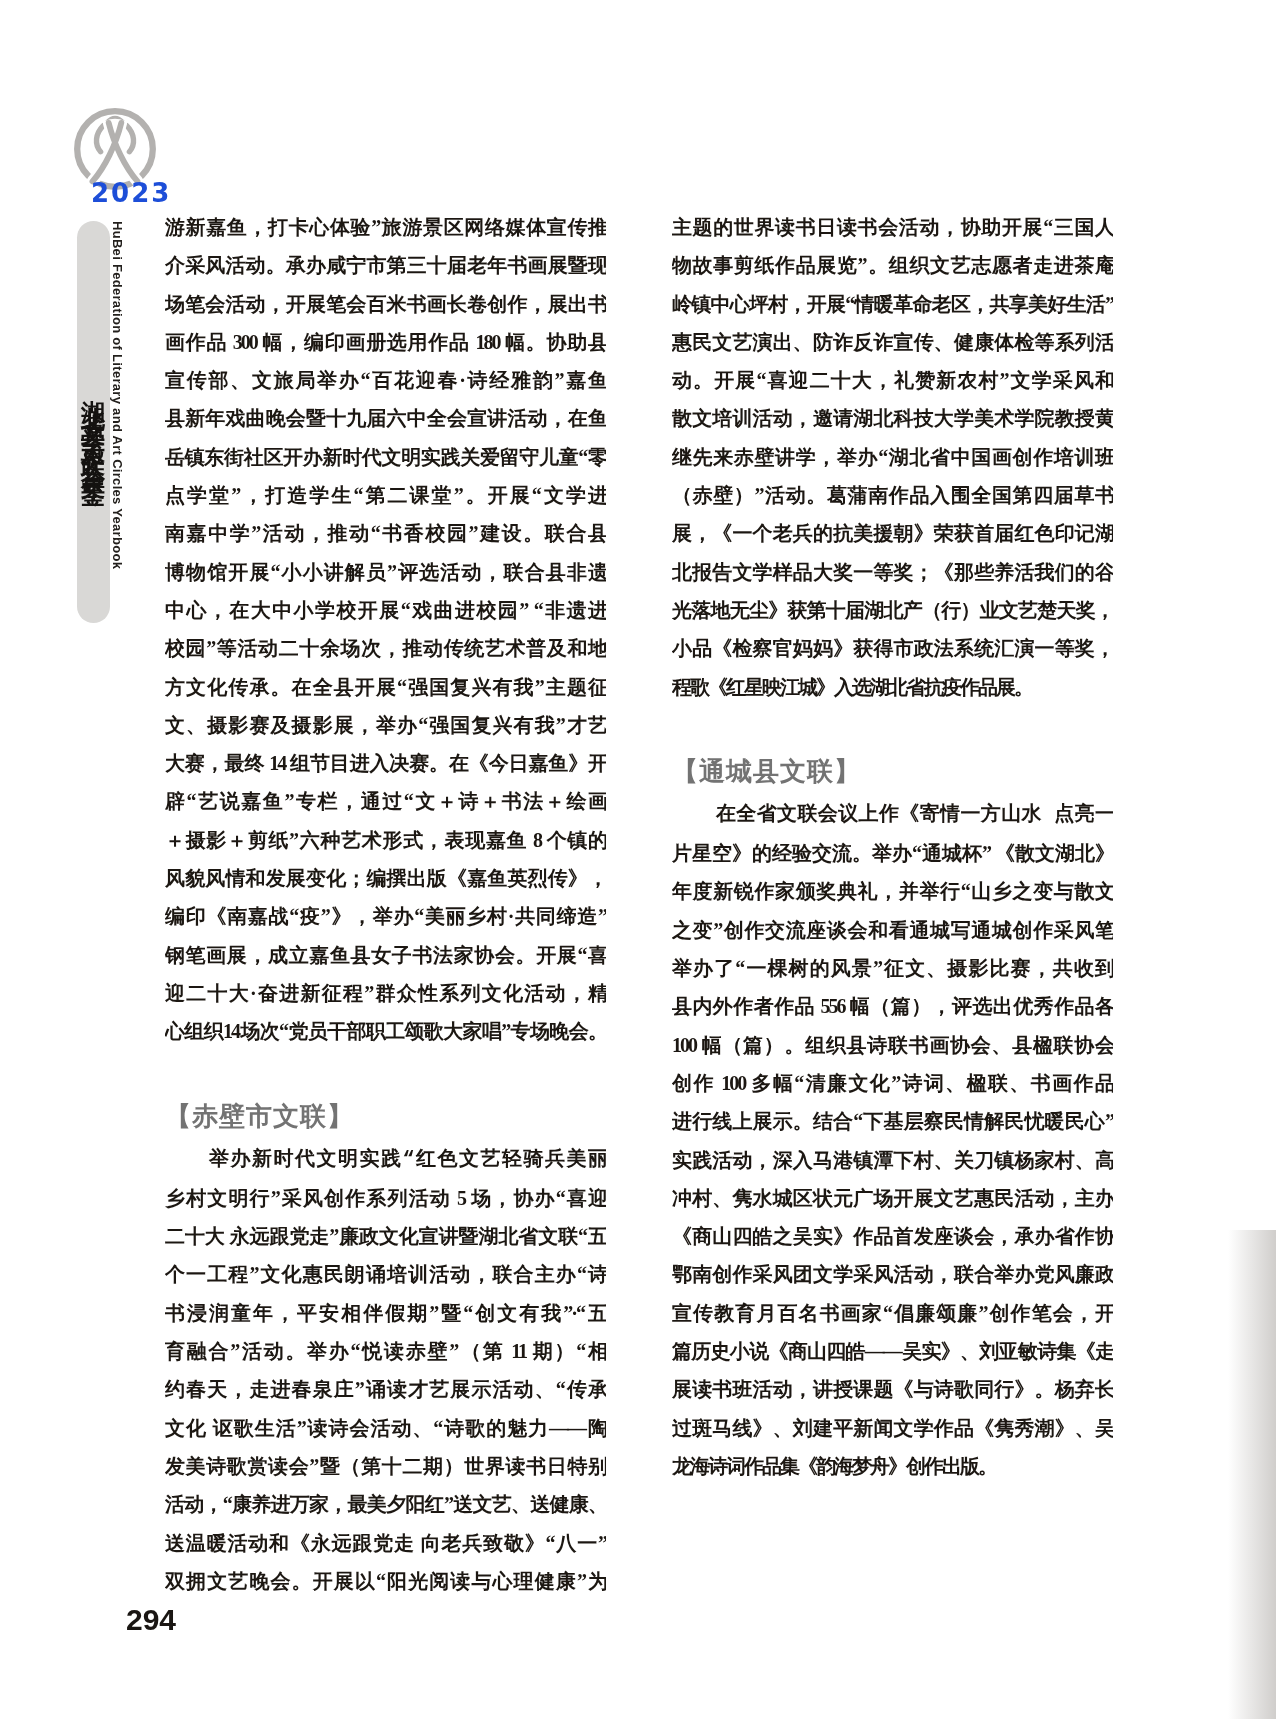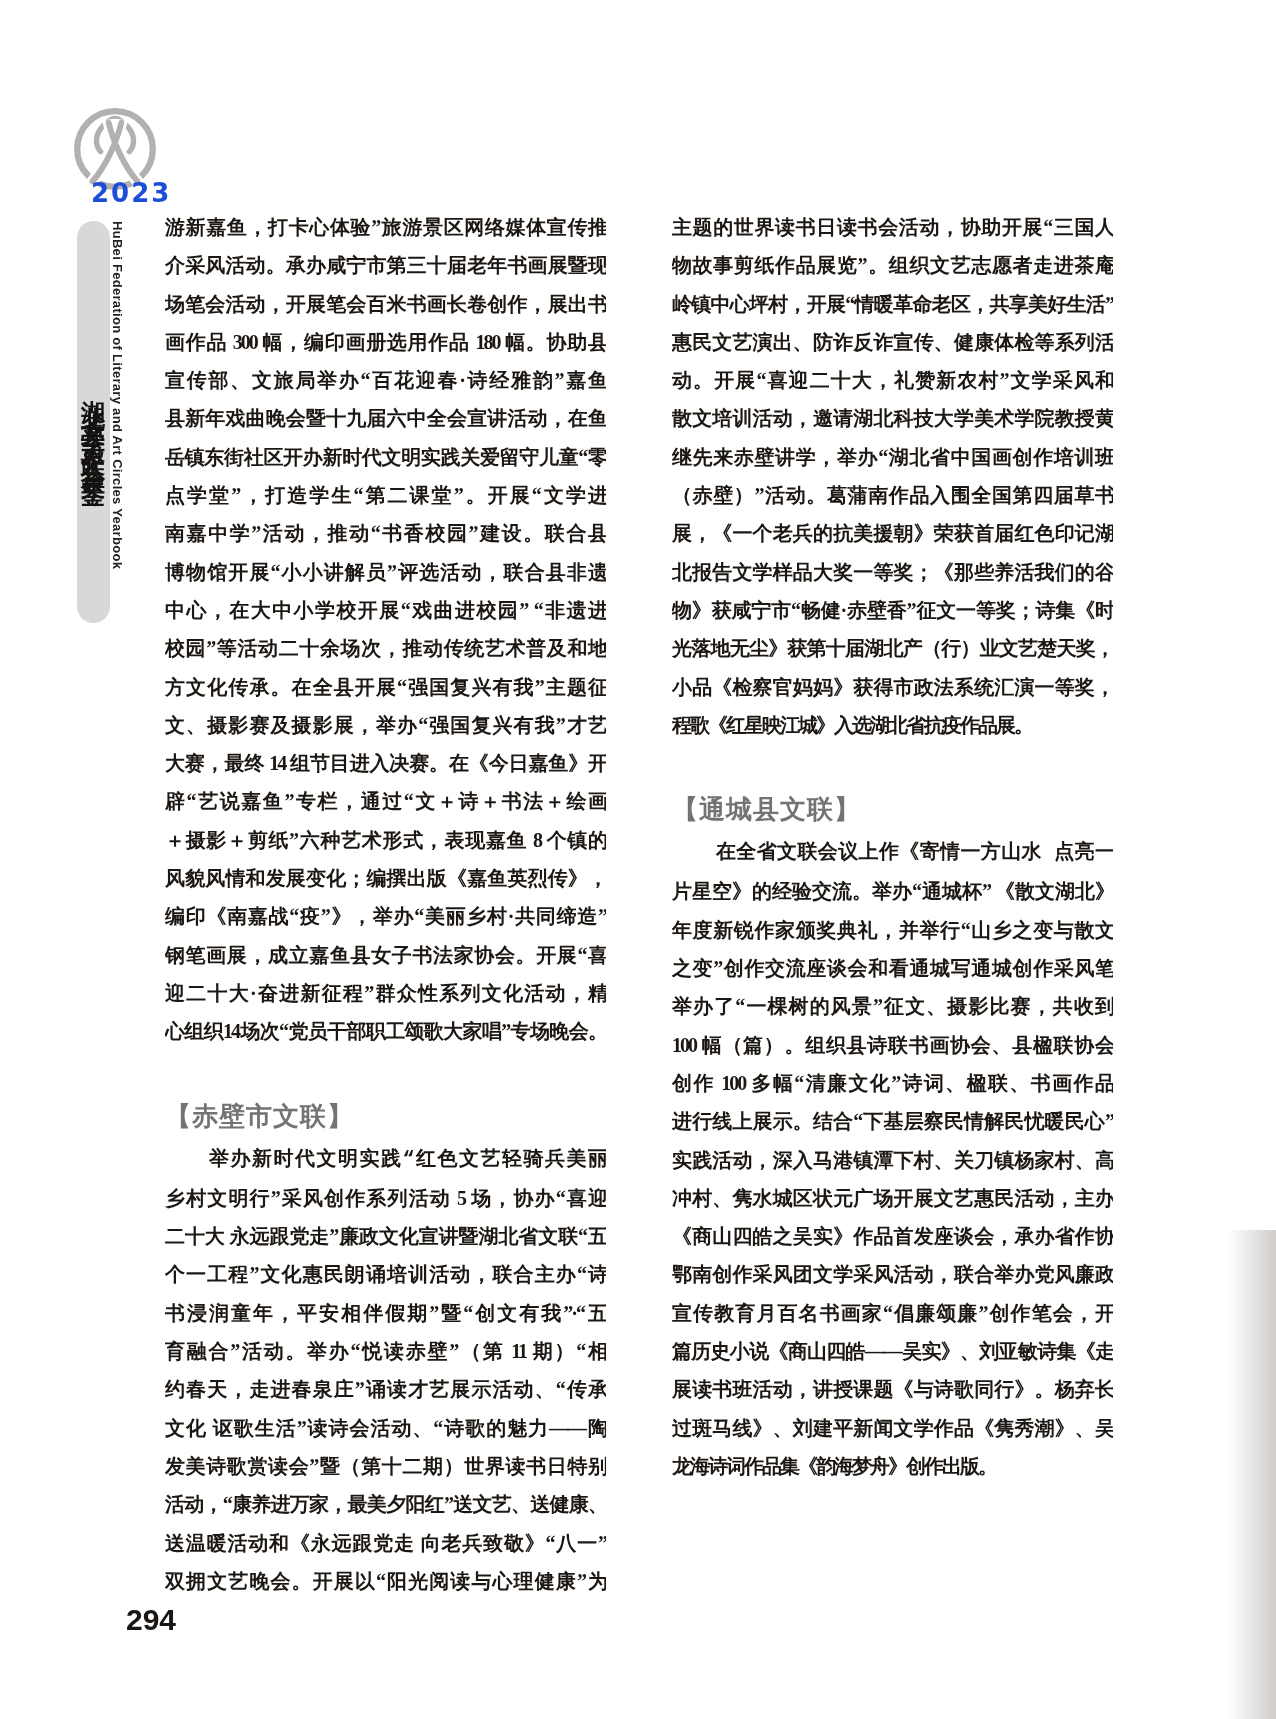--- a/index.html
+++ b/index.html
@@ -114,32 +114,32 @@
         <div class="line">主题的世界读书日读书会活动，协助开展“三国人</div>
         <div class="line">物故事剪纸作品展览”。组织文艺志愿者走进茶庵</div>
         <div class="line">岭镇中心坪村，开展“情暖革命老区，共享美好生活”</div>
         <div class="line">惠民文艺演出、防诈反诈宣传、健康体检等系列活</div>
         <div class="line">动。开展“喜迎二十大，礼赞新农村”文学采风和</div>
         <div class="line">散文培训活动，邀请湖北科技大学美术学院教授黄</div>
         <div class="line">继先来赤壁讲学，举办“湖北省中国画创作培训班</div>
         <div class="line">（赤壁）”活动。葛蒲南作品入围全国第四届草书</div>
         <div class="line">展，《一个老兵的抗美援朝》荣获首届红色印记湖</div>
         <div class="line">北报告文学样品大奖一等奖；《那些养活我们的谷</div>
-        <div class="line">物》获咸宁市“畅健·赤壁香”征文一等奖；诗集《时</div>
         <div class="line">光落地无尘》获第十届湖北产（行）业文艺楚天奖，</div>
         <div class="line">小品《检察官妈妈》获得市政法系统汇演一等奖，</div>
         <div class="line last">程歌《红星映江城》入选湖北省抗疫作品展。</div>
       </div>
       <div class="section-heading">【通城县文联】</div>
       <div class="para">
         <div class="line indent">在全省文联会议上作《寄情一方山水 点亮一</div>
         <div class="line">片星空》的经验交流。举办“通城杯” 《散文湖北》</div>
         <div class="line">年度新锐作家颁奖典礼，并举行“山乡之变与散文</div>
         <div class="line">之变”创作交流座谈会和看通城写通城创作采风笔</div>
         <div class="line">举办了“一棵树的风景”征文、摄影比赛，共收到</div>
+        <div class="line">县内外作者作品 556 幅（篇），评选出优秀作品各</div>
         <div class="line">100 幅（篇）。组织县诗联书画协会、县楹联协会</div>
         <div class="line">创作 100 多幅“清廉文化”诗词、楹联、书画作品</div>
         <div class="line">进行线上展示。结合“下基层察民情解民忧暖民心”</div>
         <div class="line">实践活动，深入马港镇潭下村、关刀镇杨家村、高</div>
         <div class="line">冲村、隽水城区状元广场开展文艺惠民活动，主办</div>
         <div class="line">《商山四皓之吴实》作品首发座谈会，承办省作协</div>
         <div class="line">鄂南创作采风团文学采风活动，联合举办党风廉政</div>
         <div class="line">宣传教育月百名书画家“倡廉颂廉”创作笔会，开</div>
         <div class="line">篇历史小说《商山四皓——吴实》、刘亚敏诗集《走</div>
         <div class="line">展读书班活动，讲授课题《与诗歌同行》。杨弃长</div>

